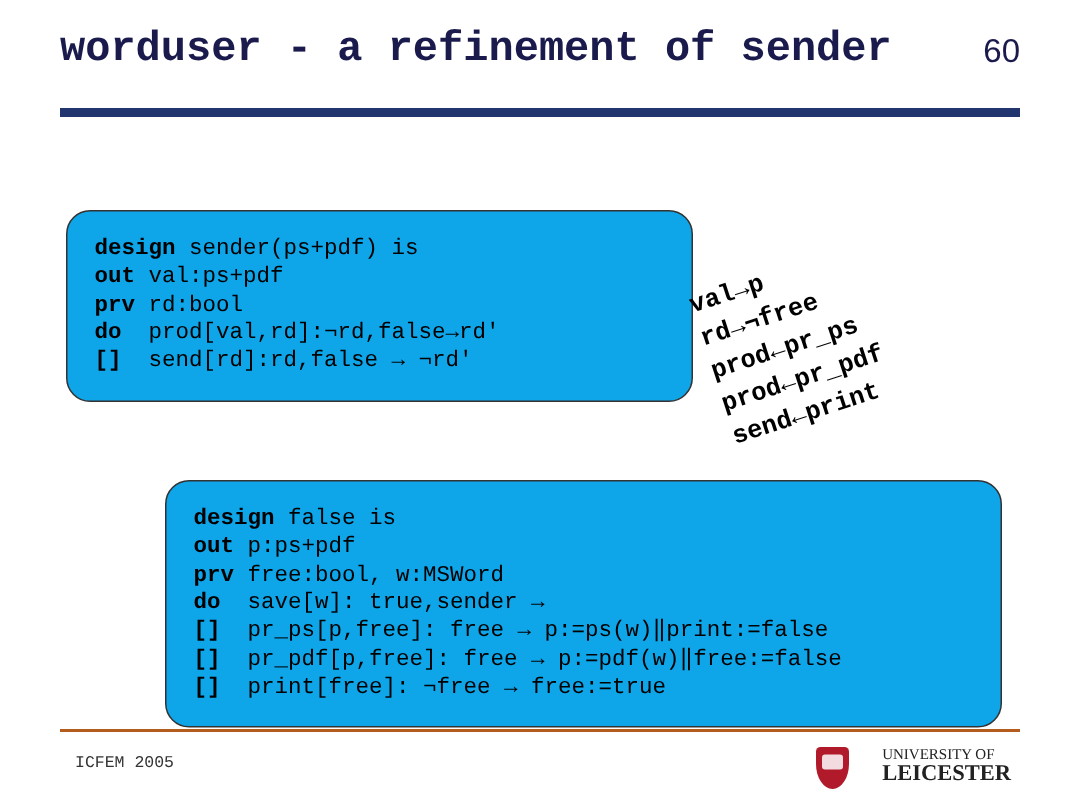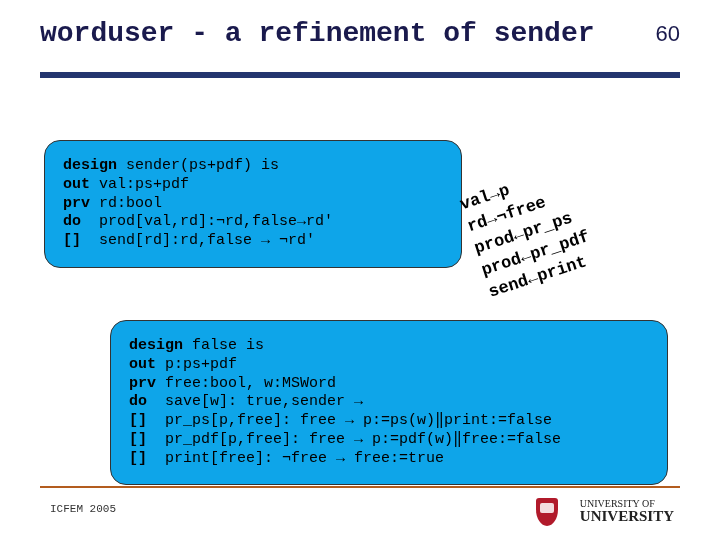--- a/index.html
+++ b/index.html
@@ -49,17 +49,17 @@
 <span class="kw">[]</span><span>  pr_ps[p,free]: free → p:=ps(w)‖print:=false</span>
 <span class="kw">[]</span><span>  pr_pdf[p,free]: free → p:=pdf(w)‖free:=false</span>
 <span class="kw">[]</span><span>  print[free]: ¬free → free:=true</span></div>
 
   <div class="ftrule"></div>
   <div class="footer">ICFEM 2005</div>
   <div class="logo">
     <div class="shield"></div>
     <div class="uni">
       <div>UNIVERSITY OF</div>
-      <div class="big">UNIVERSITY</div>
+      <div class="big">LEICESTER</div>
     </div>
   </div>
 
 </div>
 
 </body></html>

